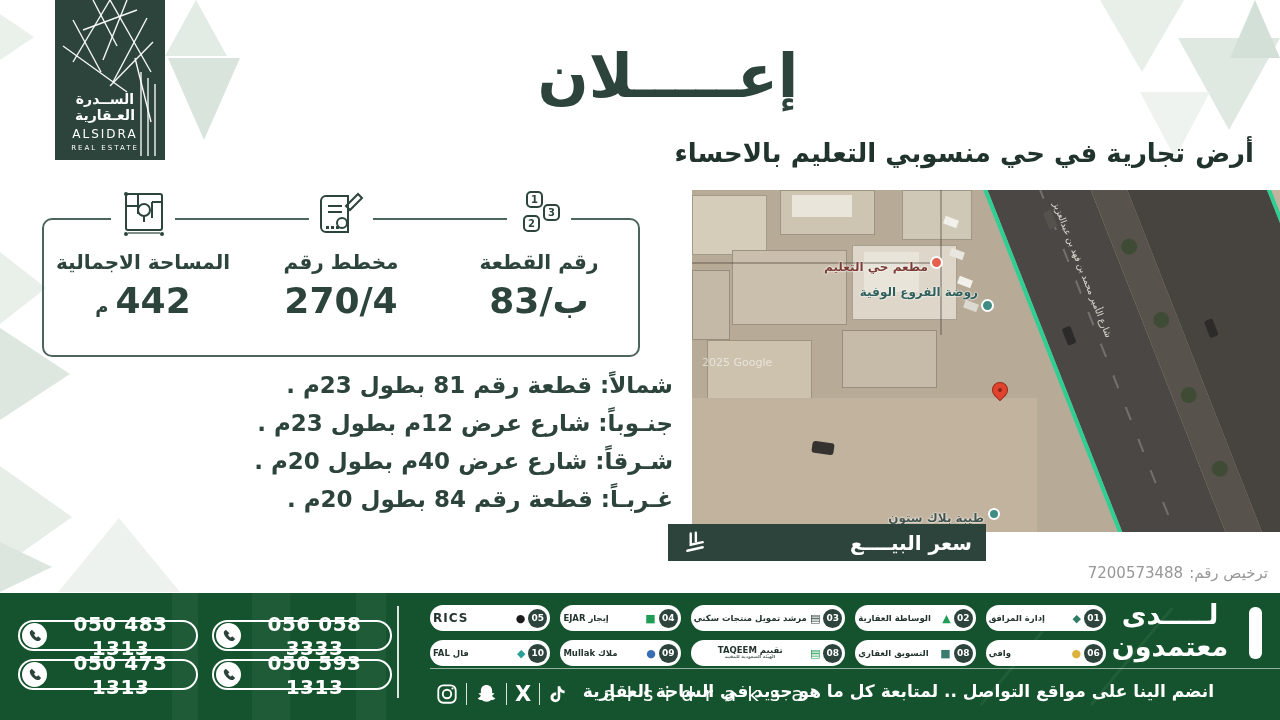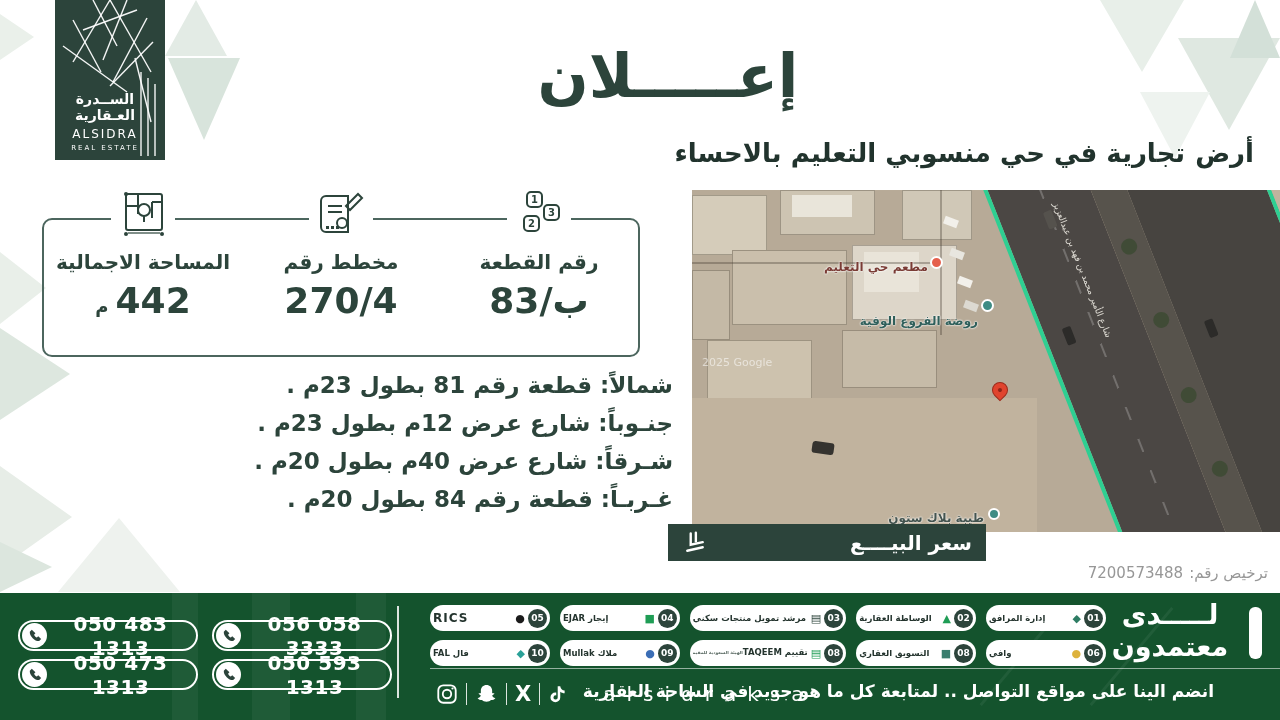--- a/index.html
+++ b/index.html
@@ -248,21 +248,21 @@
 
     <div style="position:absolute;left:252px;top:28px;width:14px;height:8px;background:#f2f0ea;transform:rotate(20deg)"></div>
     <div style="position:absolute;left:258px;top:60px;width:14px;height:8px;background:#e8e6df;transform:rotate(20deg)"></div>
     <div style="position:absolute;left:266px;top:88px;width:14px;height:8px;background:#f2f0ea;transform:rotate(20deg)"></div>
     <div style="position:absolute;left:272px;top:112px;width:14px;height:8px;background:#dcd9d1;transform:rotate(20deg)"></div>
     <div style="position:absolute;left:120px;top:252px;width:22px;height:12px;background:#35332f;border-radius:3px;transform:rotate(8deg)"></div>
 
     <div class="poi" style="left:238px;top:66px;width:13px;height:13px;background:#e5604d"></div>
     <span class="poilbl" style="right:352px;top:70px;color:#7a3c35">مطعم حي التعليم</span>
     <div class="poi" style="left:289px;top:109px;width:13px;height:13px;background:#3e8c84"></div>
-    <span class="poilbl" style="right:302px;top:124px;color:#2f5f5a">روضة الفروع الوفية</span>
+    <span class="poilbl" style="right:302px;top:95px;color:#2f5f5a">روضة الفروع الوفية</span>
     <div class="poi" style="left:296px;top:318px;width:12px;height:12px;background:#3e8c84"></div>
     <span class="poilbl" style="right:296px;top:321px;color:#44544f">طيبة بلاك ستون</span>
 
     <div class="pin"></div>
     <span class="wm">2025 Google</span>
   </div>
 
   <div class="pricebar">
     <span class="plabel">سعر البيــــع</span>
     <span style="line-height:0">
@@ -357,21 +357,21 @@
           <span class="blabel">وافي</span>
         </div>
       <div class="badge b07">
           <span class="bnum">08</span>
           <span class="bicon">■</span>
           <span class="blabel">التسويق العقاري</span>
         </div>
       <div class="badge b08">
           <span class="bnum">08</span>
           <span class="bicon">▤</span>
-          <span class="blabel" style="display:flex;flex-direction:row;align-items:center;line-height:1.1">
+          <span class="blabel" style="display:flex;flex-direction:column;align-items:center;line-height:1.1">
             <span>تقييم TAQEEM</span>
             <span class="bsub">الهيئة السعودية للمقيمين المعتمدين</span>
           </span>
         </div>
       <div class="badge b09">
           <span class="bnum">09</span>
           <span class="bicon">●</span>
           <span class="blabel">ملاك Mullak</span>
         </div>
       <div class="badge b10">

